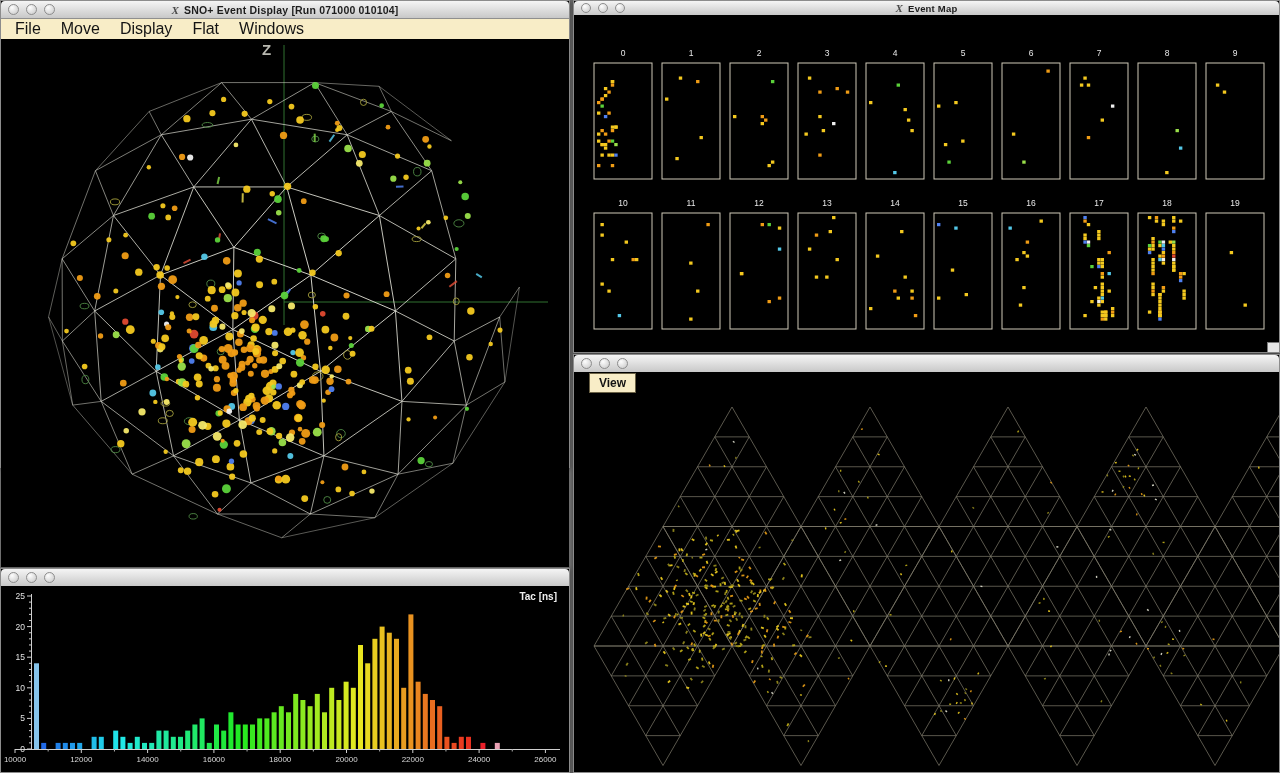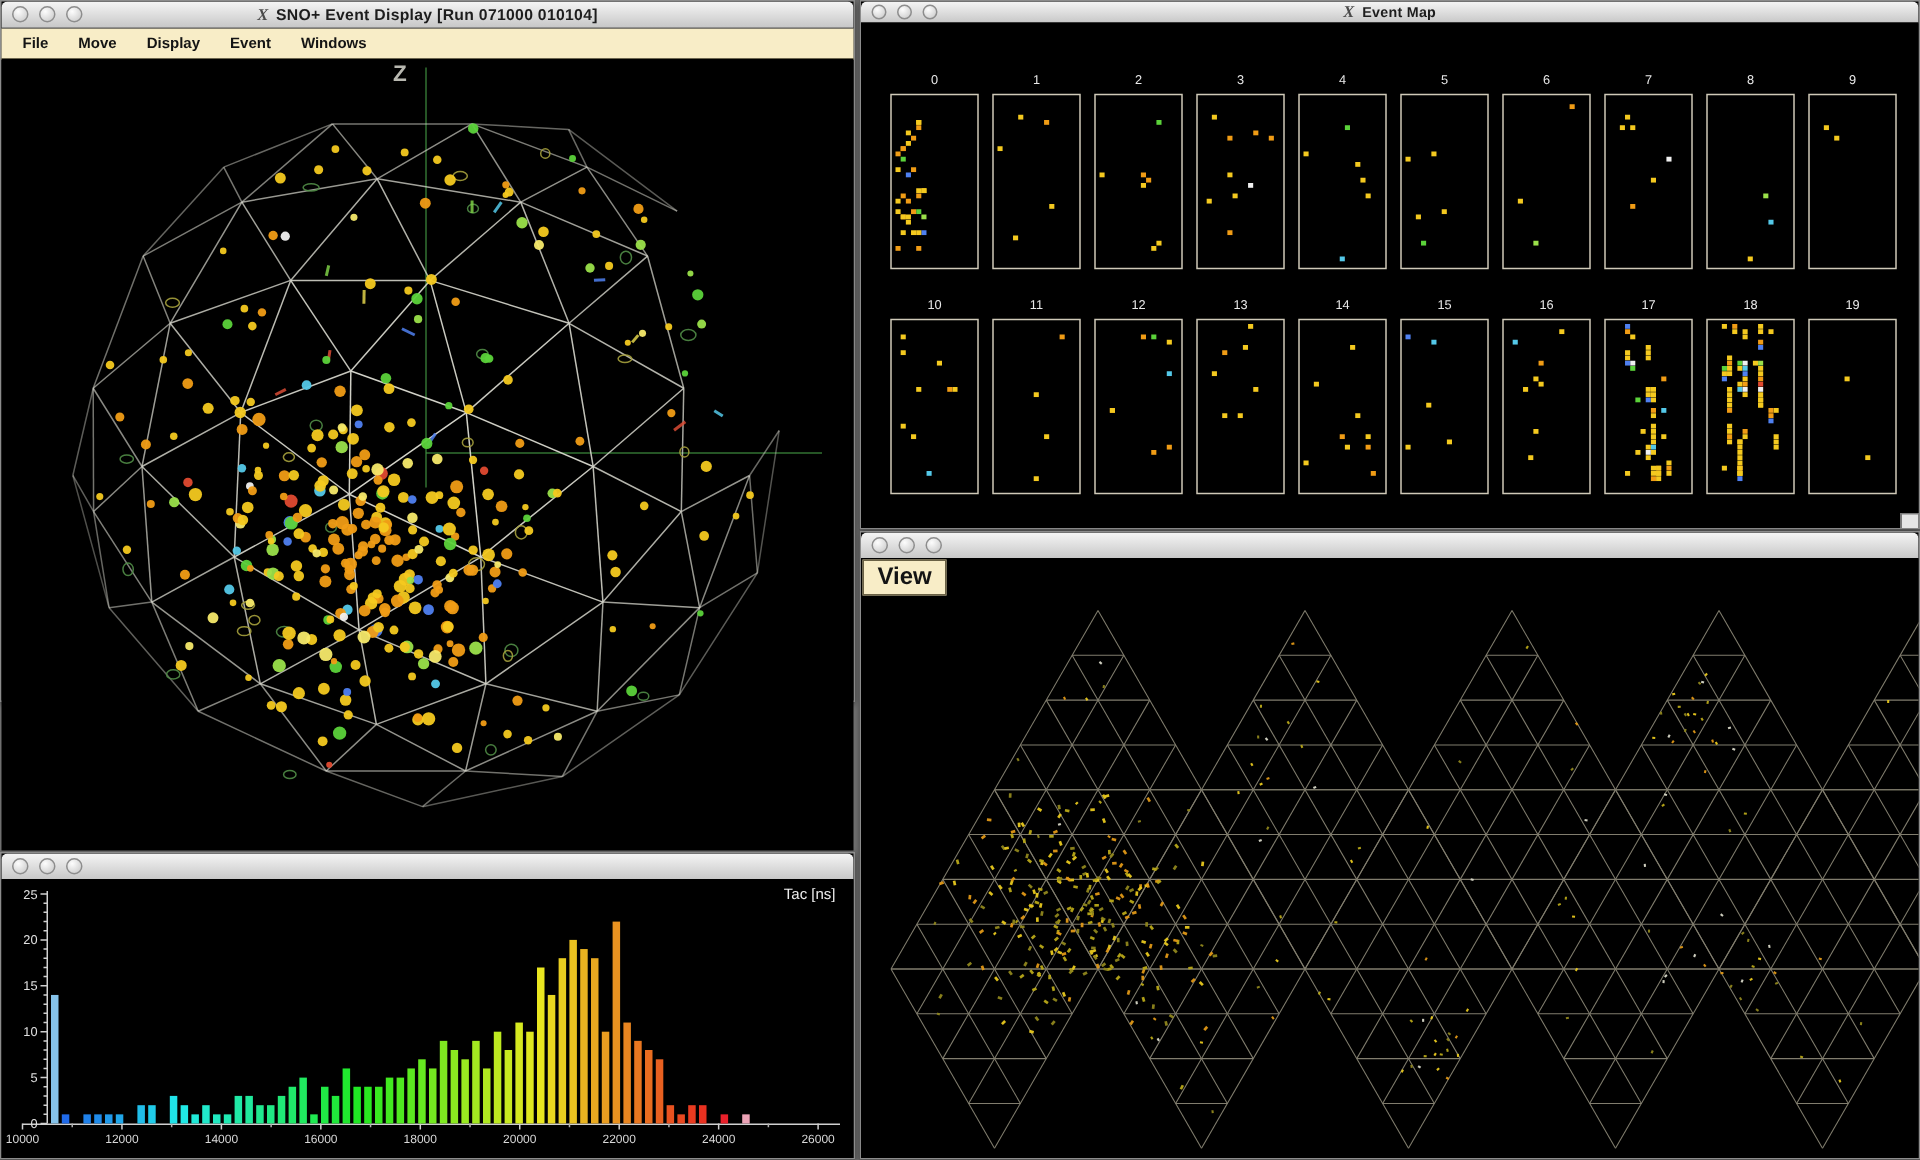--- a/index.html
+++ b/index.html
@@ -13,47 +13,47 @@
   .light{width:9px;height:9px;border-radius:50%;border:1px solid #8d8d8d;
          background:radial-gradient(circle at 35% 30%,#fdfdfd,#c6c6c6)}
   .titlebar.small .light{width:8px;height:8px}
   .wtitle{position:absolute;left:0;right:0;text-align:center;font-size:10.5px;color:#1d1d1d;
           font-weight:bold;letter-spacing:.2px;pointer-events:none}
   .titlebar.small .wtitle{font-size:9.5px}
   .xlogo{font-family:"Liberation Serif",serif;font-style:italic;font-weight:bold;color:#4a4a4a;
          margin-right:5px;font-size:11px}
   .menubar{height:20px;background:#f8edc7;display:flex;align-items:center;padding-left:4px;
            border-bottom:1px solid #b9ab79}
-  .menu-item{font-size:10px;color:#141414;font-weight:bold;padding:2px 10px;cursor:default}
+  .menu-item{font-size:16px;color:#141414;font-weight:normal;padding:2px 10px;cursor:default}
   .canvas-svg{position:absolute;left:0;background:#000;display:block}
   .z-label{position:absolute;color:#b8b8b0;font-size:15px;font-weight:bold;z-index:3}
-  .corner-label{position:absolute;color:#eee;font-size:10px;font-weight:normal;z-index:3}
-  .view-btn{position:absolute;left:1px;top:18px;background:#f8edc7;border:1px solid #6b6246;
-            box-shadow:1px 1px 2px rgba(0,0,0,.6);font-size:16px;font-weight:bold;color:#141414;
+  .corner-label{position:absolute;color:#eee;font-size:10px;font-weight:bold;z-index:3}
+  .view-btn{position:absolute;left:15px;top:18px;background:#f8edc7;border:1px solid #6b6246;
+            box-shadow:1px 1px 2px rgba(0,0,0,.6);font-size:12px;font-weight:bold;color:#141414;
             padding:2px 9px;z-index:4}
   .resize-handle{position:absolute;right:0;bottom:0;width:11px;height:9px;background:#e6e6e6;
                  border-left:1px solid #7a7a7a;border-top:1px solid #7a7a7a;z-index:3}
 </style>
 </head>
 <body>
 
 <div class="window" id="win-event" style="left:0;top:0;width:570px;height:468px">
   <div class="titlebar">
     <div class="lights">
       <span class="light"></span>
       <span class="light"></span>
       <span class="light"></span>
     </div>
     <span class="wtitle"><span class="xlogo">X</span><span>SNO+ Event Display [Run 071000 010104]</span></span>
   </div>
   <div class="menubar">
     <span class="menu-item">File</span>
     <span class="menu-item">Move</span>
     <span class="menu-item">Display</span>
-    <span class="menu-item">Event</span>
+    <span class="menu-item">Flat</span>
     <span class="menu-item">Windows</span>
   </div>
   <span class="z-label" style="left:261px;top:40px">Z</span>
   <svg id="sphere-svg" class="canvas-svg" style="top:38px" width="568" height="528">
       <line x1="283" y1="6" x2="283" y2="286" stroke="#3f8f3f" stroke-width="1" opacity="0.8"></line>
       <line x1="283" y1="263" x2="547" y2="263" stroke="#3f8f3f" stroke-width="1" opacity="0.8"></line>
       <line x1="148.13664158499537" y1="72.4375813328613" x2="94.42379194903978" y2="131.70461821364538" stroke="#d6d6cc" stroke-width="1" opacity="0.47"></line>
       <line x1="148.13664158499537" y1="72.4375813328613" x2="160.25000886123854" y2="95.76095591797025" stroke="#d6d6cc" stroke-width="1" opacity="0.55"></line>
       <line x1="94.42379194903978" y1="131.70461821364538" x2="160.25000886123854" y2="95.76095591797025" stroke="#d6d6cc" stroke-width="1" opacity="0.58"></line>
       <line x1="94.42379194903978" y1="131.70461821364538" x2="61.128104519703214" y2="219.82117996270335" stroke="#d6d6cc" stroke-width="1" opacity="0.52"></line>

